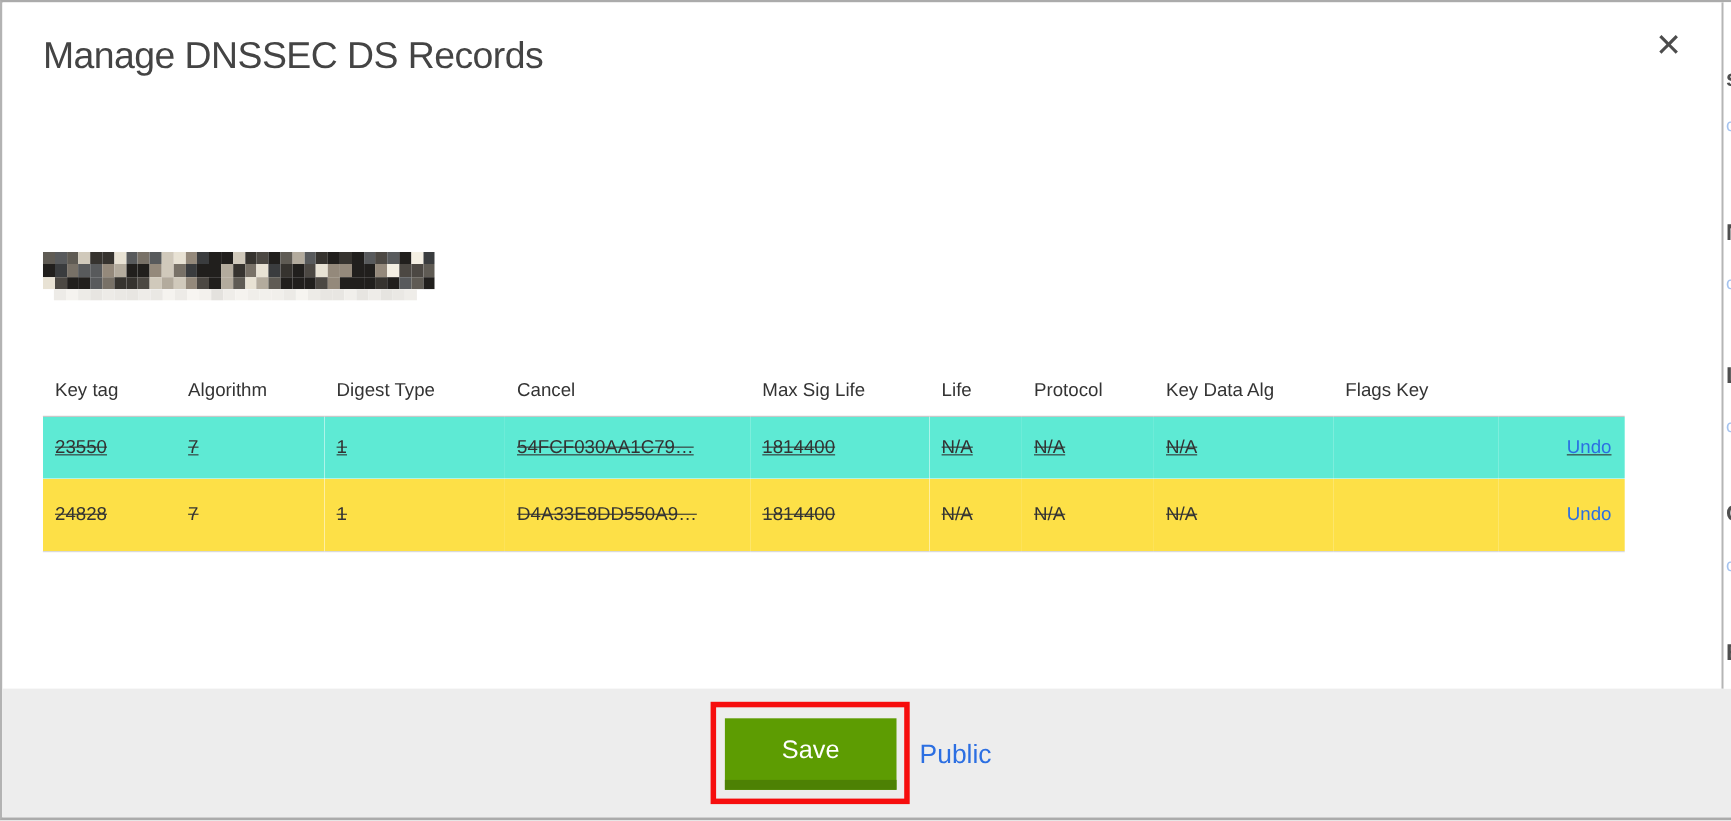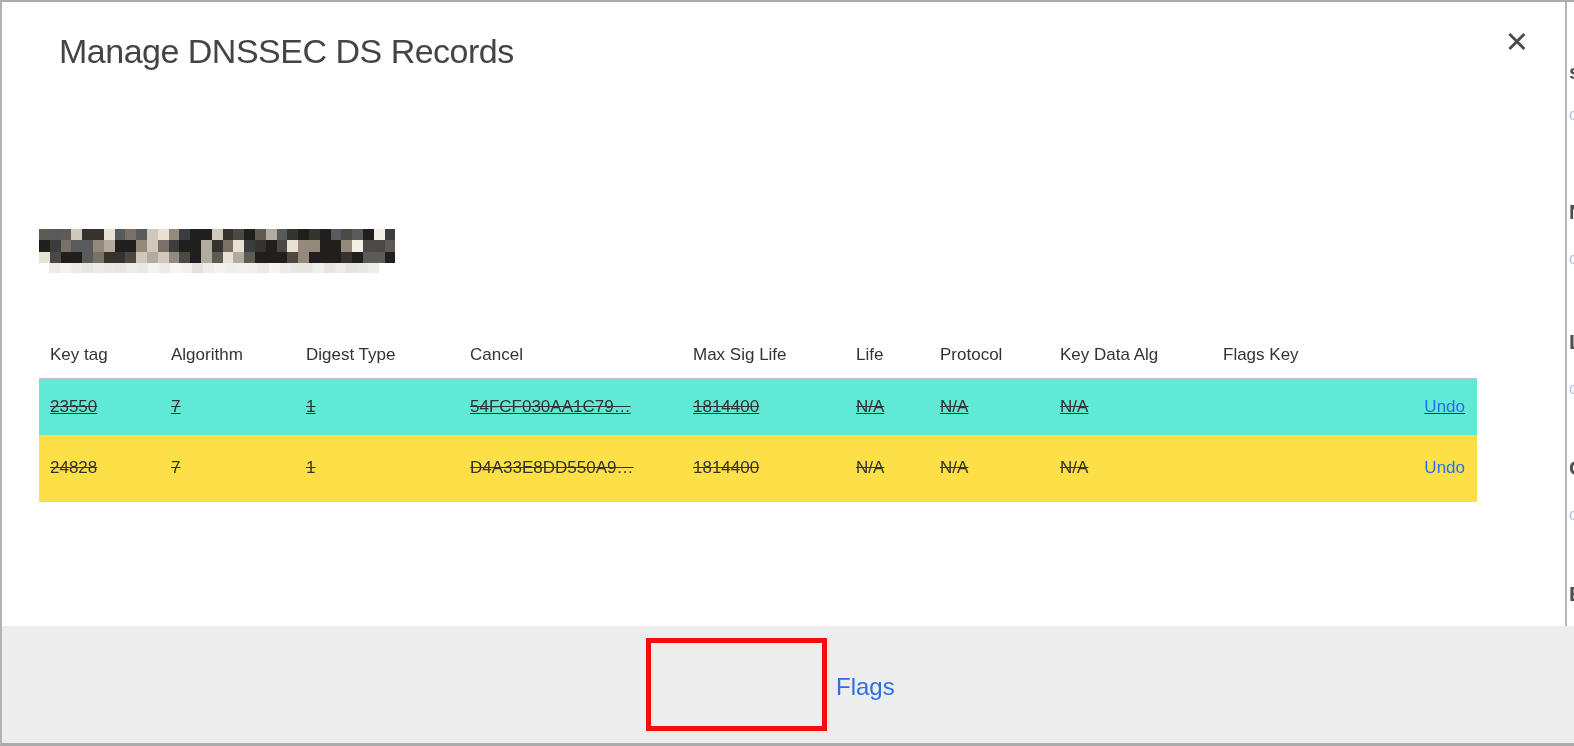--- a/index.html
+++ b/index.html
@@ -18,21 +18,20 @@
   }
 
   
   .modal-title {
     position: absolute;
     left: 37px; top: 30px;
     font-size: 34px;
     font-weight: 300;
     letter-spacing: -0.5px;
     color: #444444;
-    margin-left: 20px;
   }
   .close-btn {
     position: absolute;
     left: 1497px; top: 22px;
     width: 36px; height: 36px;
     font-size: 29px;
     font-weight: bold;
     color: #4c4c4c;
     text-align: center;
     line-height: 36px;
@@ -368,22 +367,23 @@
         <td><span class="struck">N/A</span></td>
         <td><span class="struck">N/A</span></td>
         <td><span></span></td>
         <td class="cell-action"><a class="undo-link">Undo</a></td>
       </tr>
     </tbody>
   </table>
 
 
   <div class="modal-footer"></div>
+  <button class="save-btn">Save</button>
   <div class="save-highlight"></div>
-  <a class="cancel-link">Flags</a>
+  <a class="cancel-link">Public</a>
 
   <div class="modal-right-border"></div>
   <div class="bg-sliver">
       <div class="bg-frag-dark" style="top: 58px;">s</div>
       <div class="bg-frag-dark" style="top: 198px;">N</div>
       <div class="bg-frag-dark" style="top: 328px;">L</div>
       <div class="bg-frag-dark" style="top: 454px;">C</div>
       <div class="bg-frag-dark" style="top: 580px;">E</div>
       <div class="bg-frag-blue" style="top: 104px;">o</div>
       <div class="bg-frag-blue" style="top: 248px;">o</div>

